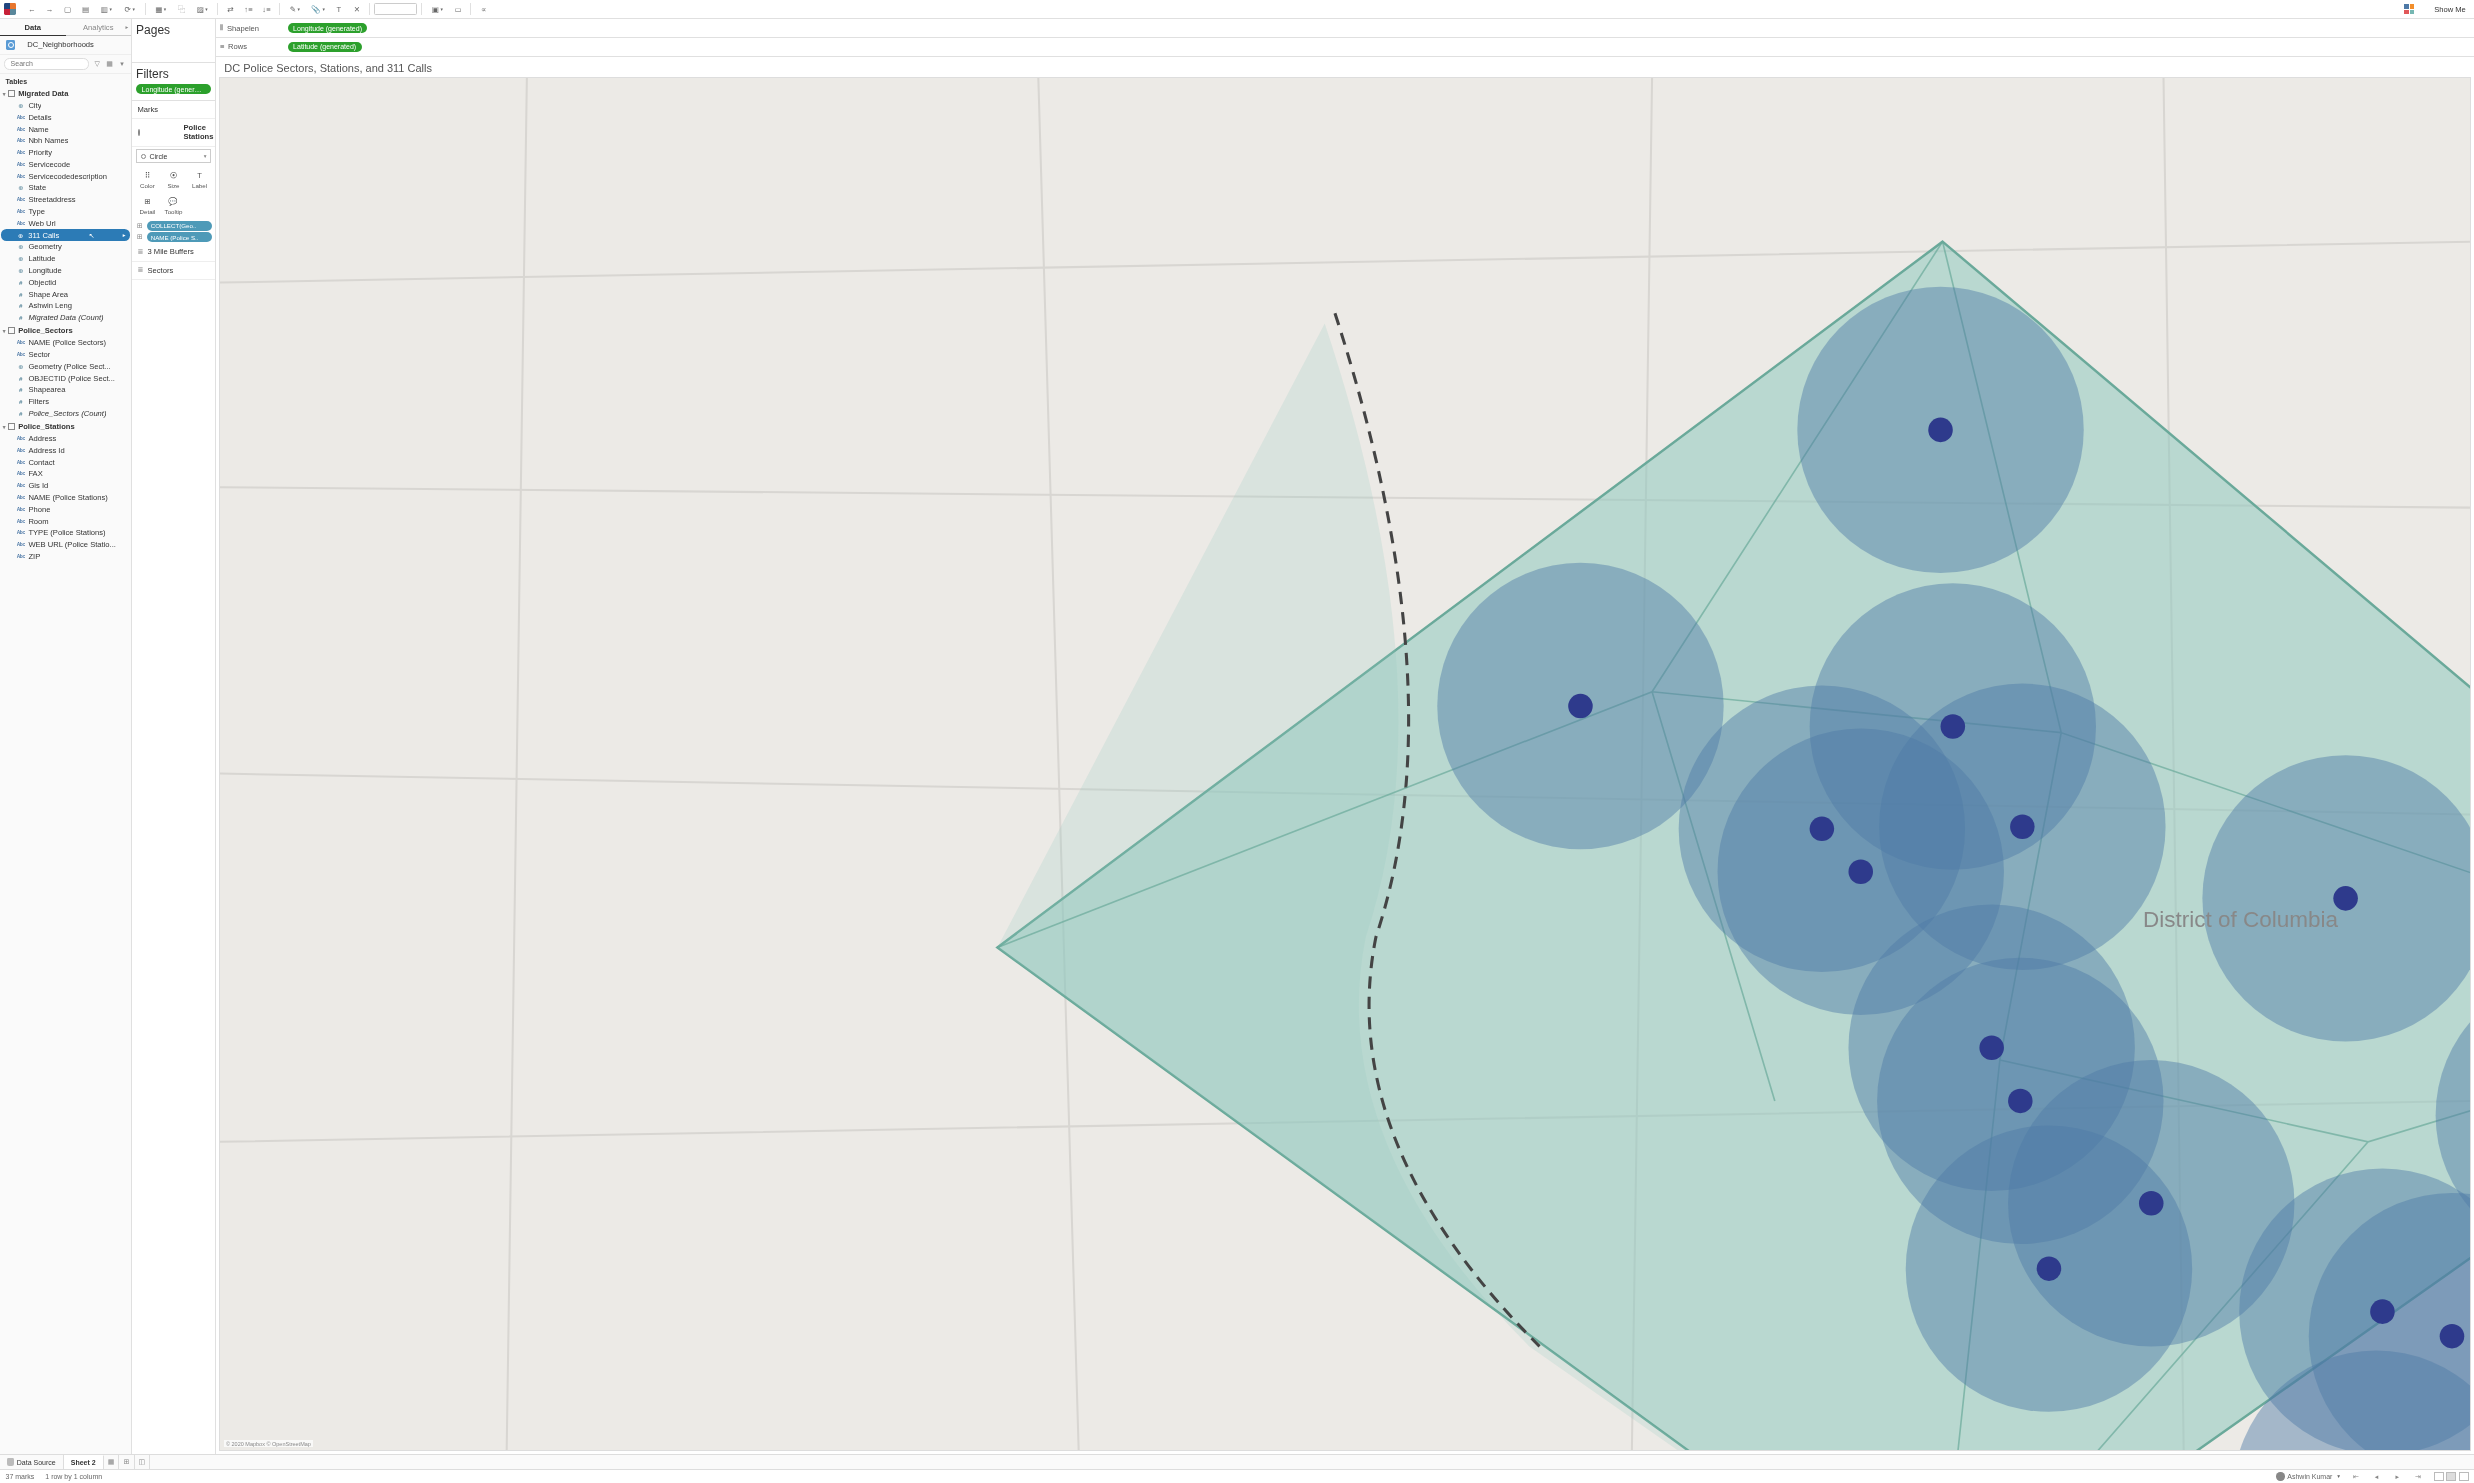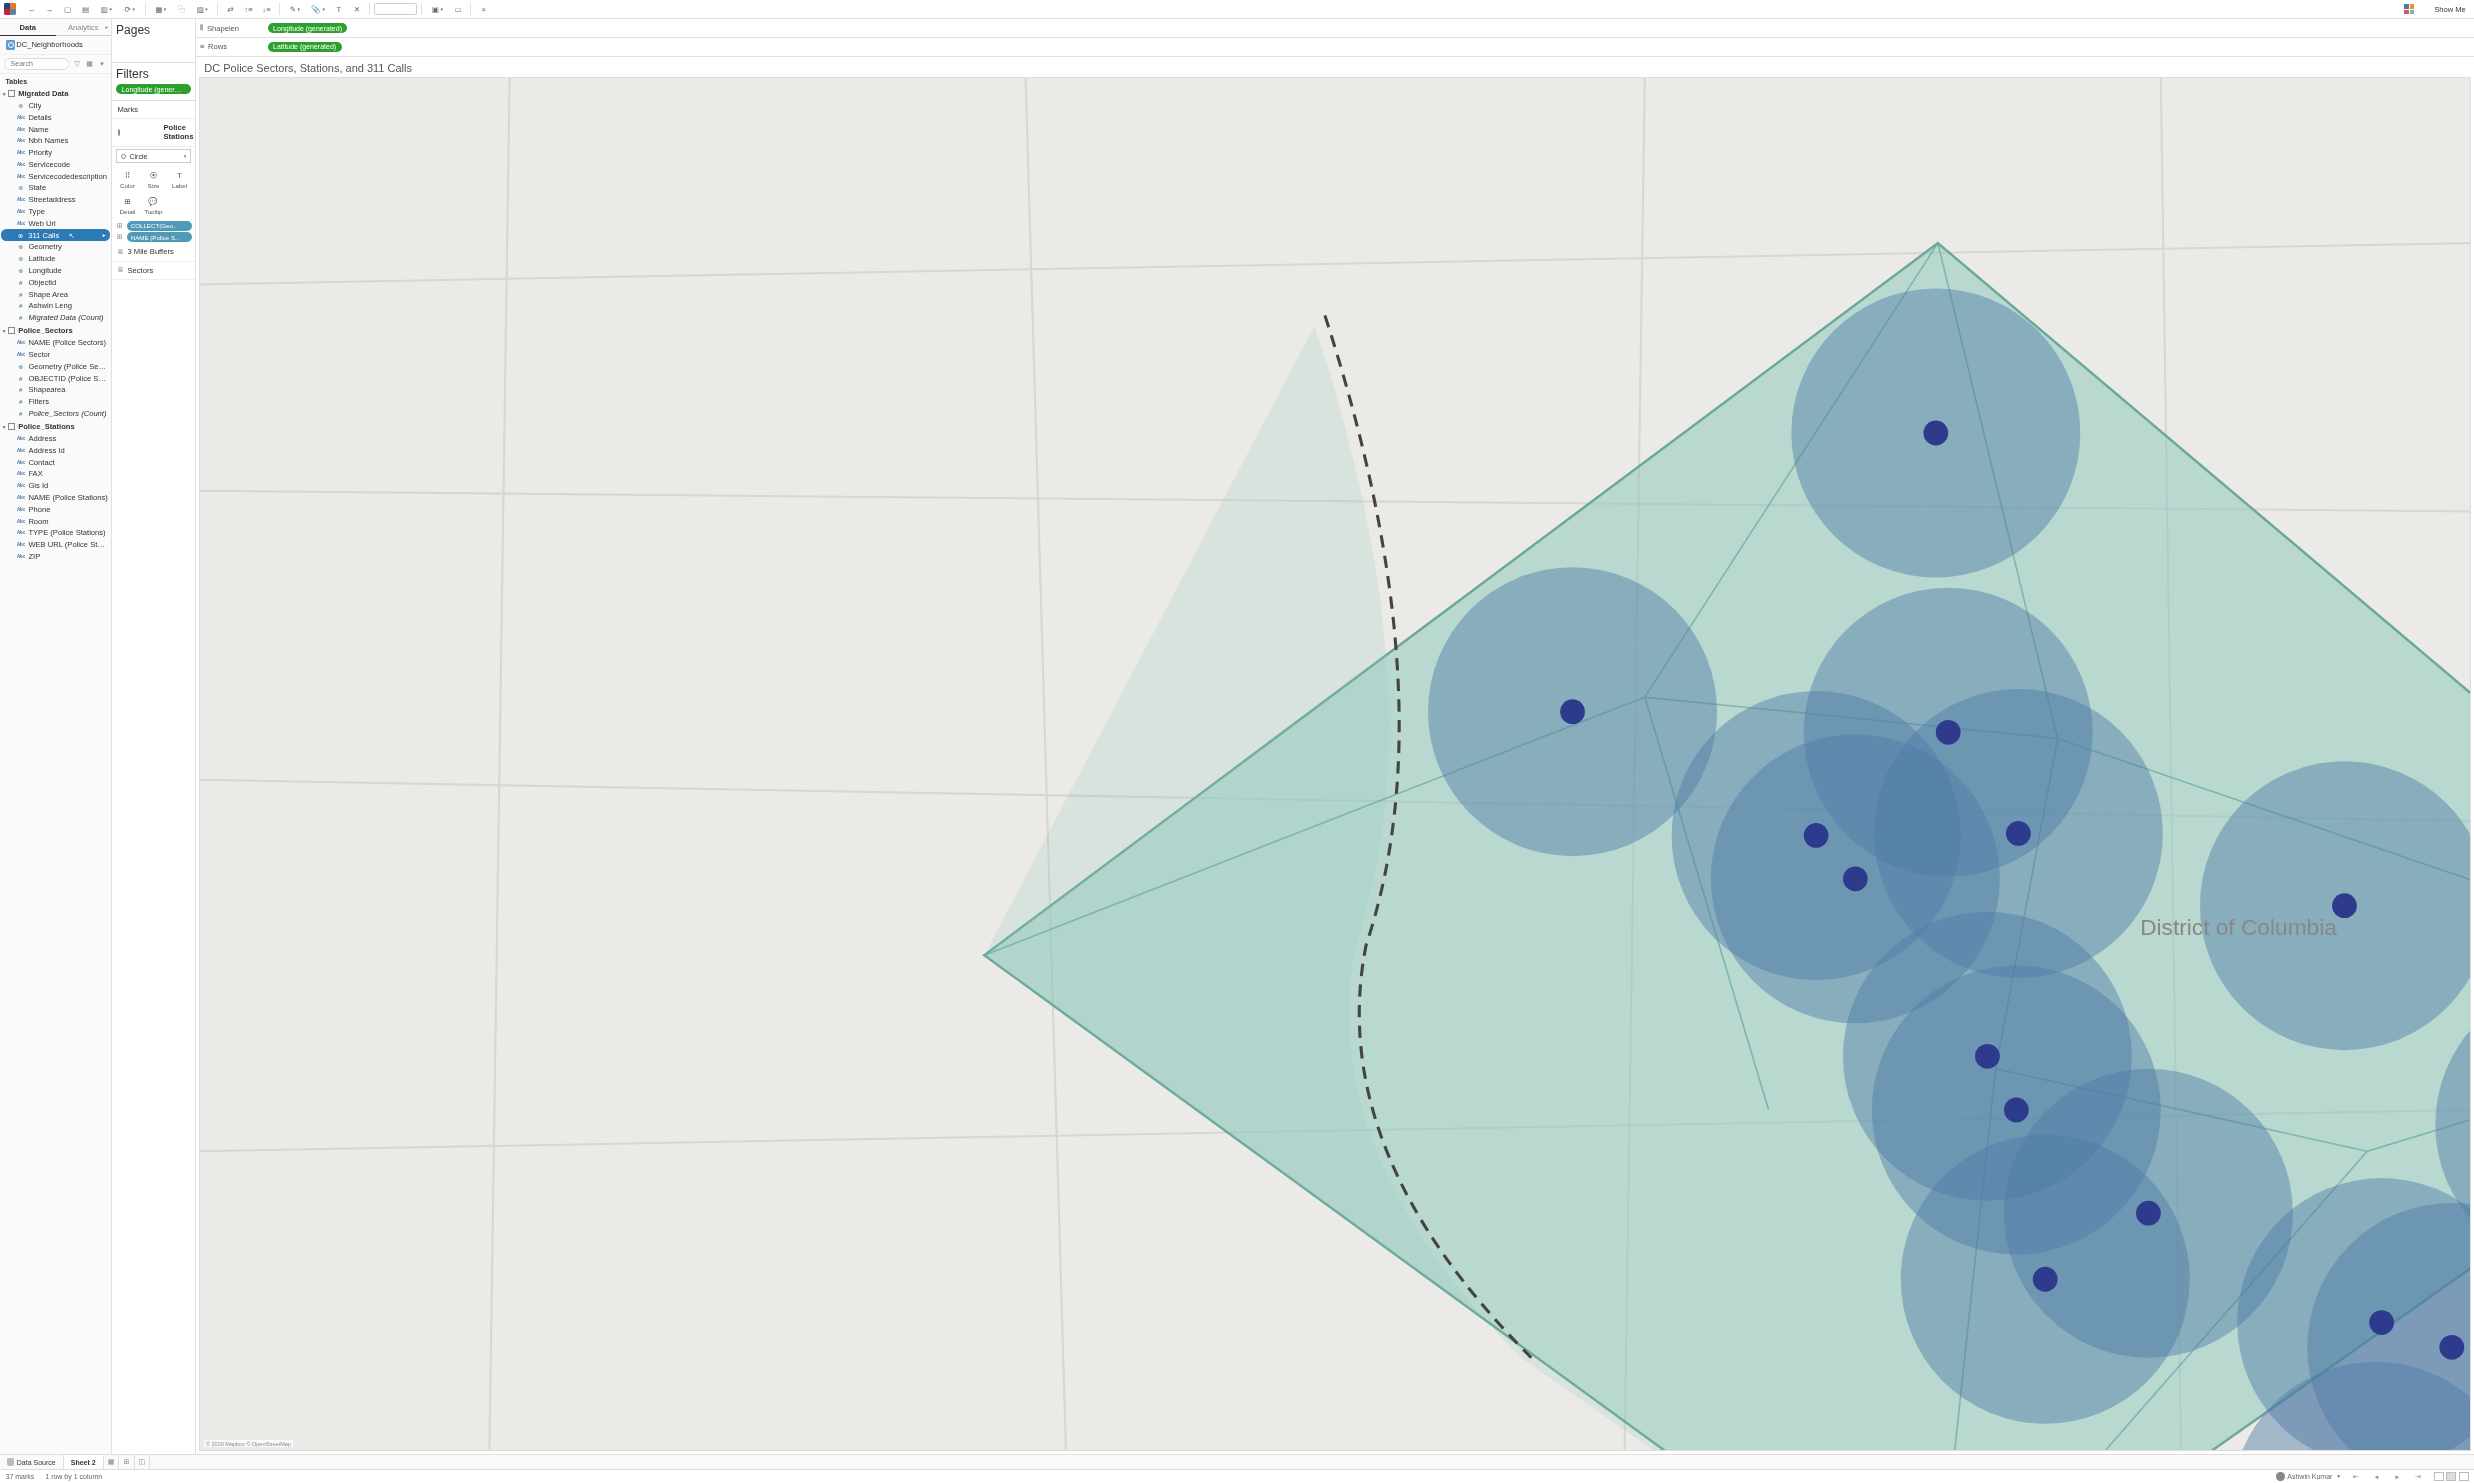--- a/index.html
+++ b/index.html
@@ -16,27 +16,27 @@
 .search-box { width: 43px; height: 12.4px; border: 0.7px solid #ccc; border-radius: 1.4px; }
 .showme { display: flex; align-items: center; gap: 20px; padding: 1.4px 4.1px; cursor: pointer; }
 .showme-icon { width: 9.7px; height: 9.7px; display: grid; grid-template-columns: 1fr 1fr; grid-template-rows: 1fr 1fr; gap: 0.7px; }
 .showme-icon span { background: #888; }
 .showme-icon span:nth-child(1){background:#4e79a7}.showme-icon span:nth-child(2){background:#f28e2b}.showme-icon span:nth-child(3){background:#e15759}.showme-icon span:nth-child(4){background:#76b7b2}
 
 
 .main { flex: 1; display: flex; overflow: hidden; }
 
 
-.data-pane { width: 112px; background: #fafafa; border-right: 0.7px solid #e0e0e0; display: flex; flex-direction: column; }
+.data-pane { width: 132px; background: #fafafa; border-right: 0.7px solid #e0e0e0; display: flex; flex-direction: column; }
 .data-tabs { display: flex; height: 16.6px; }
 .data-tab { flex: 1; display: flex; align-items: center; justify-content: center; font-size: 7.6px; border-bottom: 0.7px solid #ccc; cursor: pointer; }
 .data-tab.active { font-weight: bold; border-bottom: 1.4px solid #333; }
 .data-tab.dim { color: #888; position: relative; }
 .data-tab.dim::after { content: "▸"; font-size: 5.5px; position: absolute; right: 2.8px; }
-.datasource { display: flex; align-items: center; gap: 1px; padding: 4.1px 5.5px; border-bottom: 0.7px solid #eee; }
+.datasource { display: flex; align-items: center; gap: 12px; padding: 4.1px 5.5px; border-bottom: 0.7px solid #eee; }
 .ds-icon { width: 9.7px; height: 9.7px; background: #5a9bd5; border-radius: 1.4px; position: relative; }
 .ds-icon::after { content:""; position:absolute; width:4.1px;height:4.1px;border:0.7px solid #fff;border-radius:50%;top:2.1px;left:2.1px; }
 
 .search-row { display: flex; align-items: center; padding: 2.8px 4.1px; gap: 2.8px; border-bottom: 0.7px solid #eee; }
 .search-row input { flex: 1; height: 12.4px; border: 0.7px solid #ddd; border-radius: 5.5px; padding: 0 5.5px; font-size: 7px; min-width: 0; }
 .mini-btn { width: 9.7px; height: 9.7px; color: #888; display:flex;align-items:center;justify-content:center; cursor:pointer; font-size:7px; flex-shrink:0; }
 
 .tables-hdr { font-size: 7px; font-weight: bold; padding: 4.1px 5.5px 1.4px; }
 .tree { flex: 1; overflow-y: auto; overflow-x: hidden; padding-bottom: 5.5px; }
 .tree-group { }

